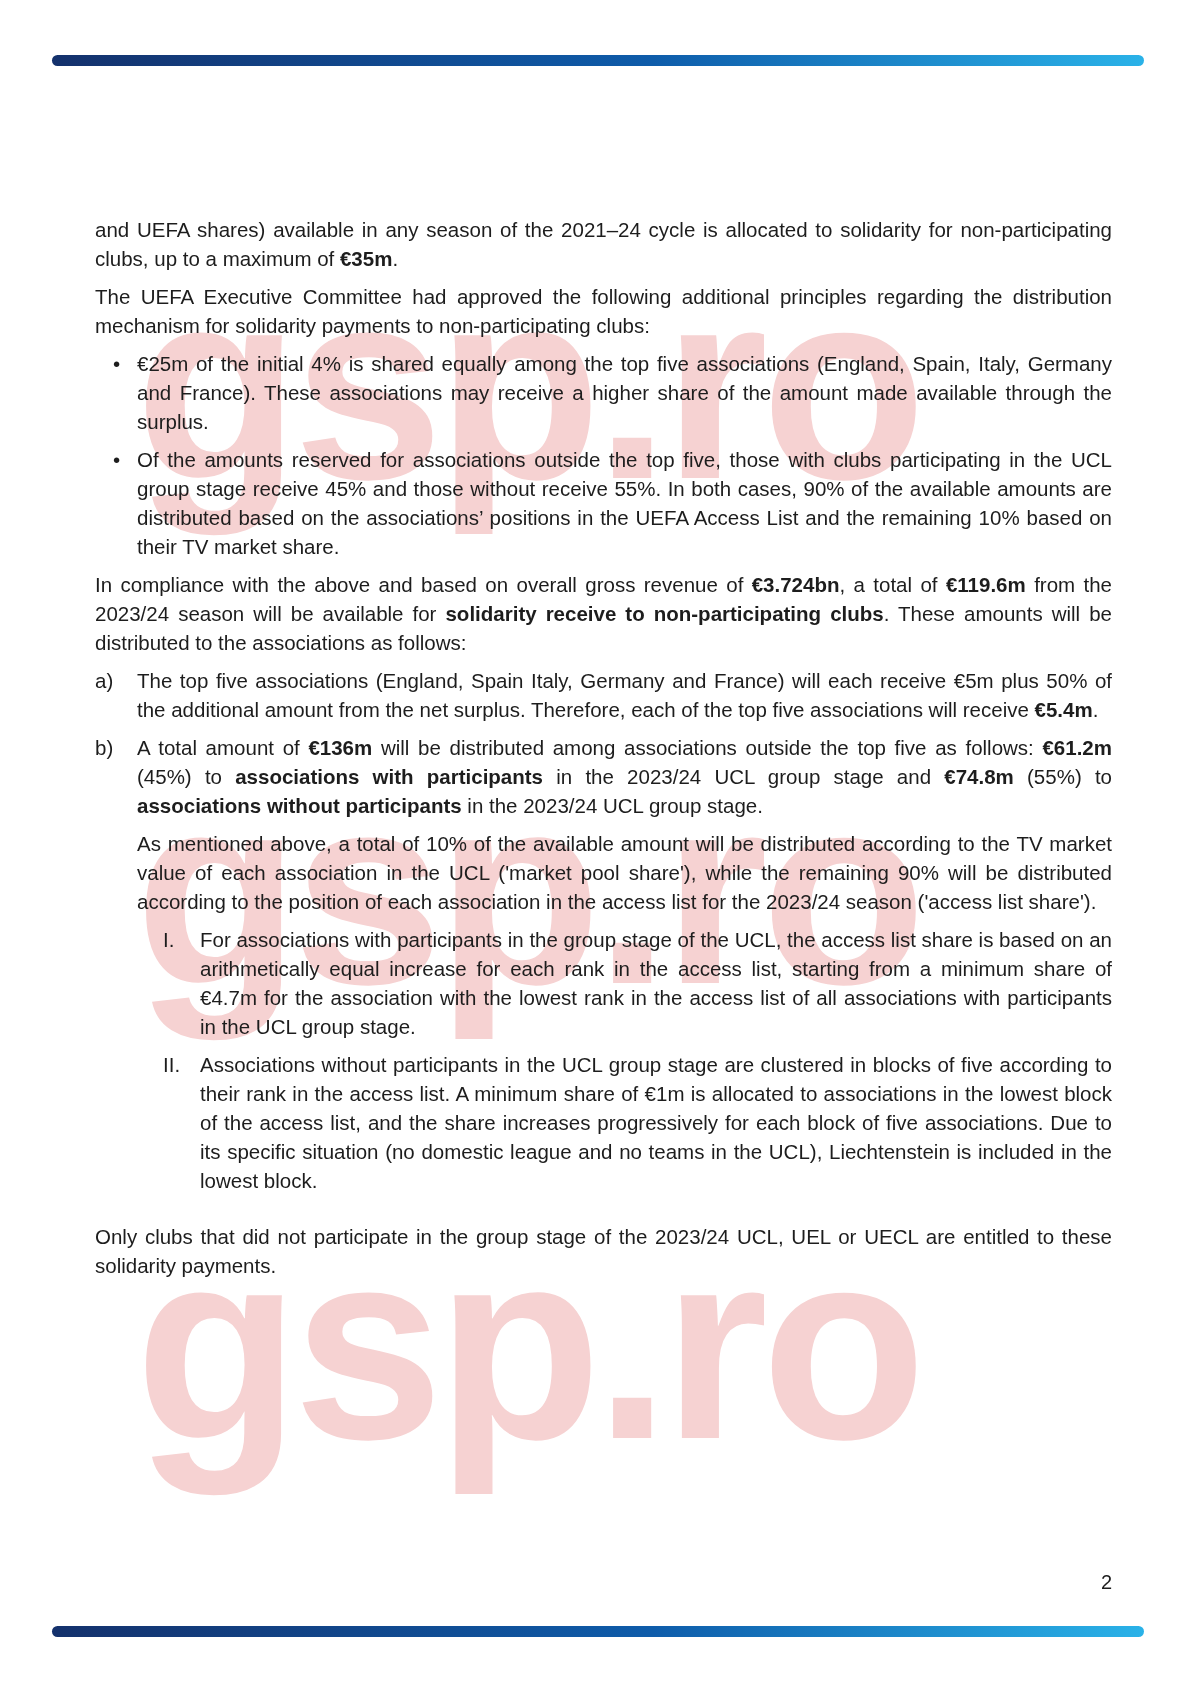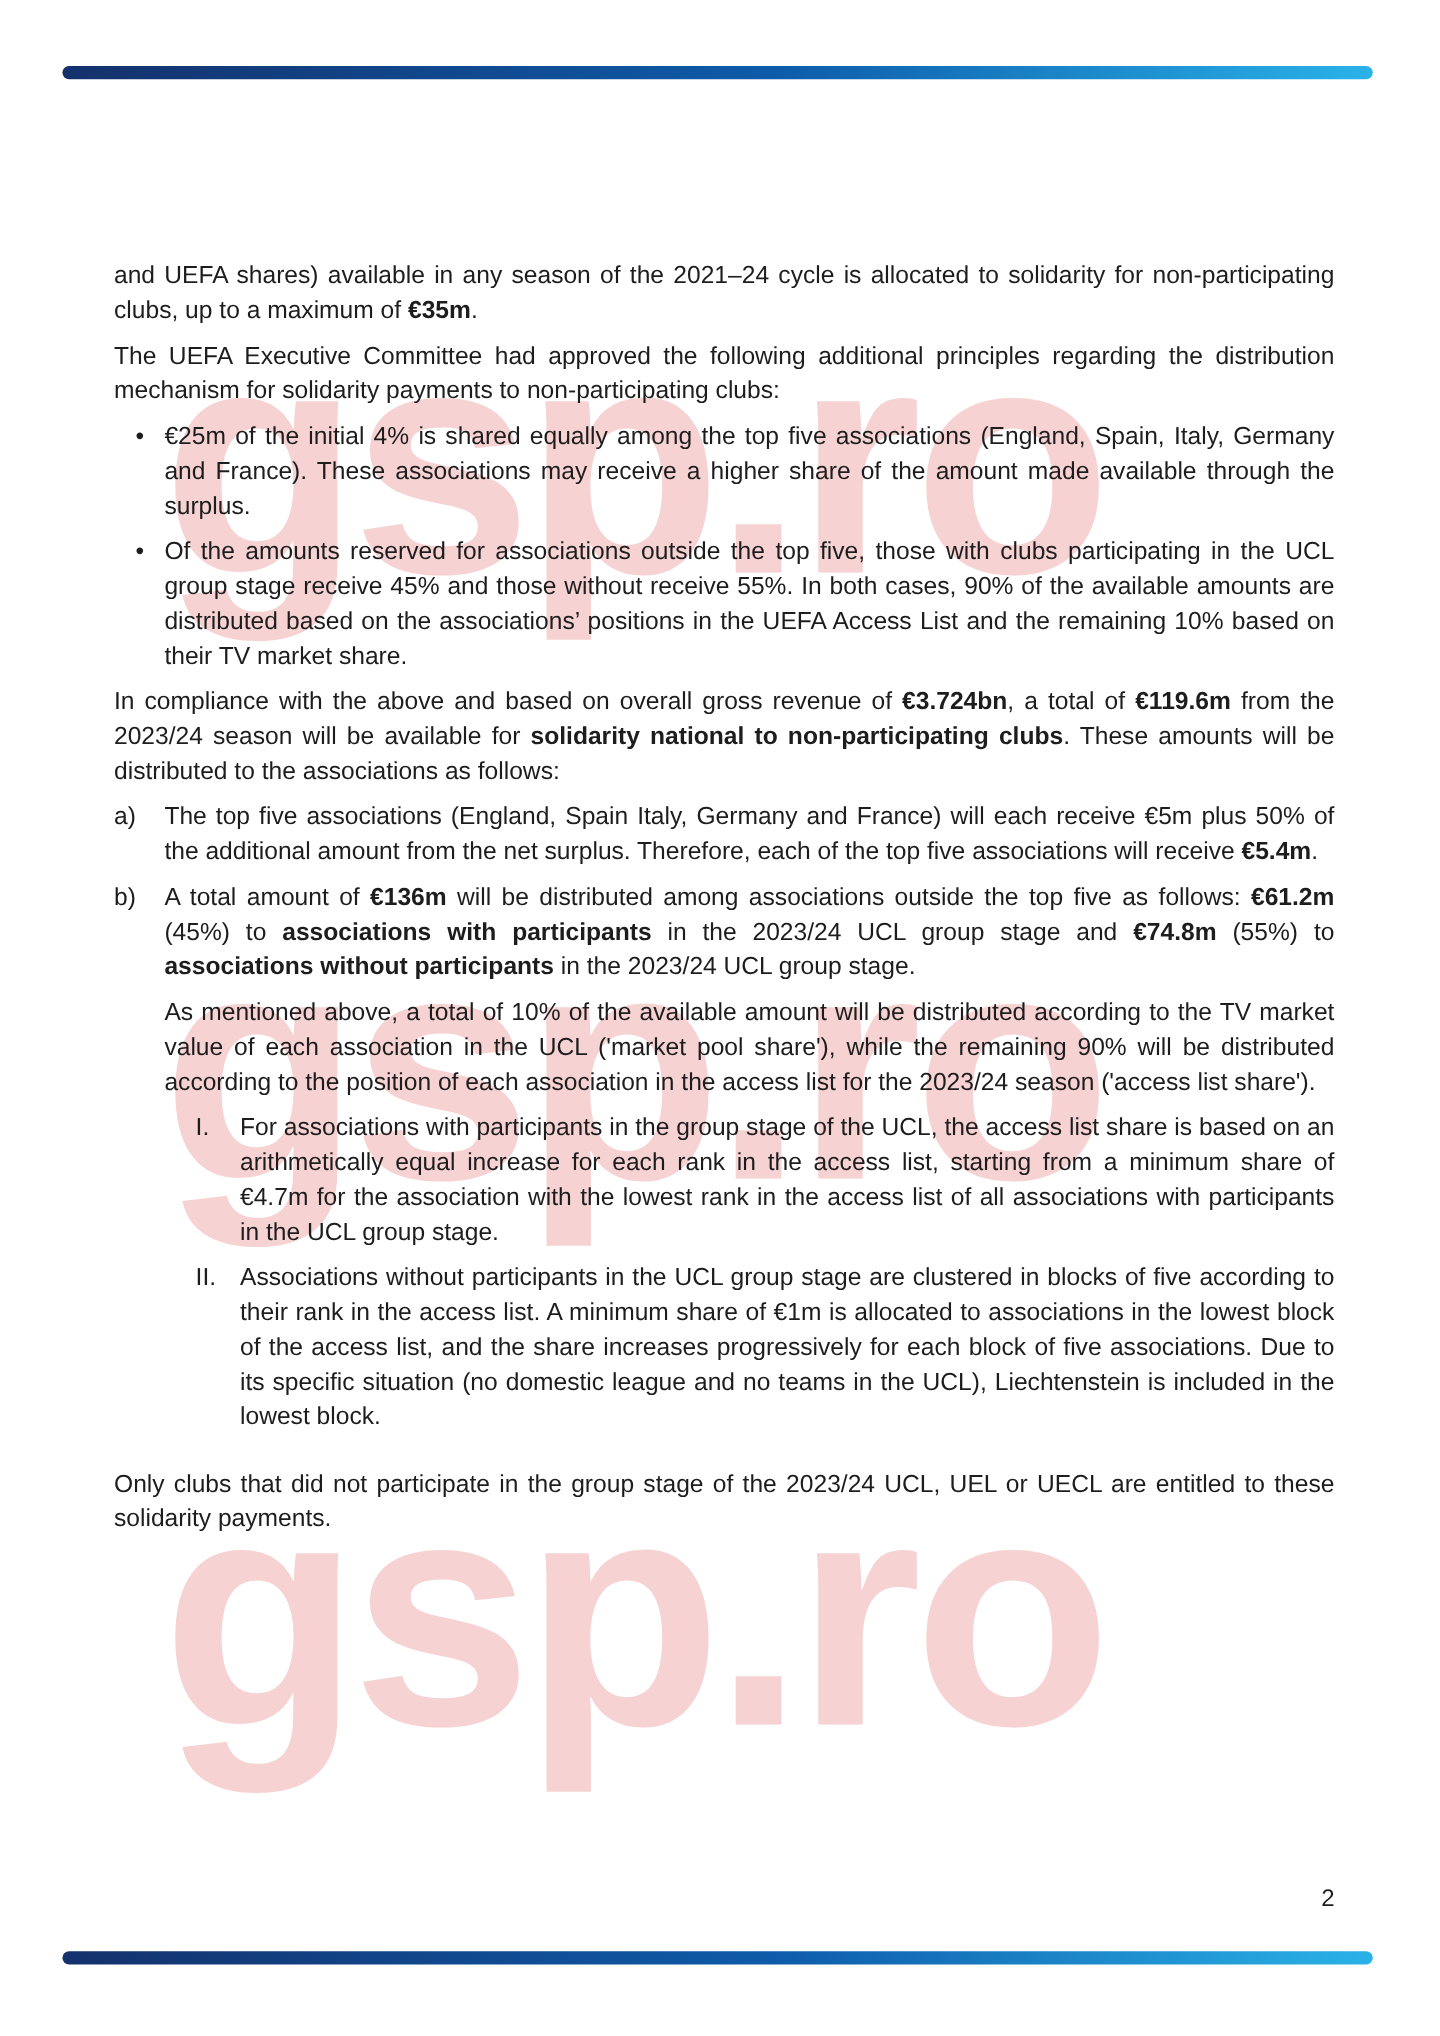--- a/index.html
+++ b/index.html
@@ -67,21 +67,21 @@
 
   <div class="wm" style="left: 135px; top: 250px; color: rgb(246, 210, 210);">gsp.ro</div>
   <div class="wm" style="left: 135px; top: 755px; color: rgb(246, 210, 210);">gsp.ro</div>
   <div class="wm" style="left: 135px; top: 1210px; color: rgb(246, 210, 210);">gsp.ro</div>
 
   <div class="content">
       <div class="para p"><span><span>and UEFA shares) available in any season of the 2021–24 cycle is allocated to solidarity for non-participating clubs, up to a maximum of </span><b>€35m</b><span>.</span></span></div>
       <div class="para p"><span><span>The UEFA Executive Committee had approved the following additional principles regarding the distribution mechanism for solidarity payments to non-participating clubs:</span></span></div>
       <div class="para bullet"><span class="marker">•</span><span><span>€25m of the initial 4% is shared equally among the top five associations (England, Spain, Italy, Germany and France). These associations may receive a higher share of the amount made available through the surplus.</span></span></div>
       <div class="para bullet"><span class="marker">•</span><span><span>Of the amounts reserved for associations outside the top five, those with clubs participating in the UCL group stage receive 45% and those without receive 55%. In both cases, 90% of the available amounts are distributed based on the associations’ positions in the UEFA Access List and the remaining 10% based on their TV market share.</span></span></div>
-      <div class="para p"><span><span>In compliance with the above and based on overall gross revenue of </span><b>€3.724bn</b><span>, a total of </span><b>€119.6m</b><span> from the 2023/24 season will be available for </span><b>solidarity national to non-participating clubs</b><span>. These amounts will be distributed to the associations as follows:</span></span></div>
+      <div class="para p"><span><span>In compliance with the above and based on overall gross revenue of </span><b>€3.724bn</b><span>, a total of </span><b>€119.6m</b><span> from the 2023/24 season will be available for </span><b>solidarity receive to non-participating clubs</b><span>. These amounts will be distributed to the associations as follows:</span></span></div>
       <div class="para alpha"><span class="marker">a)</span><span><span>The top five associations (England, Spain Italy, Germany and France) will each receive €5m plus 50% of the additional amount from the net surplus. Therefore, each of the top five associations will receive </span><b>€5.4m</b><span>.</span></span></div>
       <div class="para alpha"><span class="marker">b)</span><span><span>A total amount of </span><b>€136m</b><span> will be distributed among associations outside the top five as follows: </span><b>€61.2m</b><span> (45%) to </span><b>associations with participants</b><span> in the 2023/24 UCL group stage and </span><b>€74.8m</b><span> (55%) to </span><b>associations without participants</b><span> in the 2023/24 UCL group stage.</span></span></div>
       <div class="para indent"><span><span>As mentioned above, a total of 10% of the available amount will be distributed according to the TV market value of each association in the UCL ('market pool share'), while the remaining 90% will be distributed according to the position of each association in the access list for the 2023/24 season ('access list share').</span></span></div>
       <div class="para roman"><span class="marker">I.</span><span><span>For associations with participants in the group stage of the UCL, the access list share is based on an arithmetically equal increase for each rank in the access list, starting from a minimum share of €4.7m for the association with the lowest rank in the access list of all associations with participants in the UCL group stage.</span></span></div>
       <div class="para roman"><span class="marker">II.</span><span><span>Associations without participants in the UCL group stage are clustered in blocks of five according to their rank in the access list. A minimum share of €1m is allocated to associations in the lowest block of the access list, and the share increases progressively for each block of five associations. Due to its specific situation (no domestic league and no teams in the UCL), Liechtenstein is included in the lowest block.</span></span></div>
       <div class="para p gap"><span><span>Only clubs that did not participate in the group stage of the 2023/24 UCL, UEL or UECL are entitled to these solidarity payments.</span></span></div>
     </div>
 
   <div class="page-number">2</div>
 

